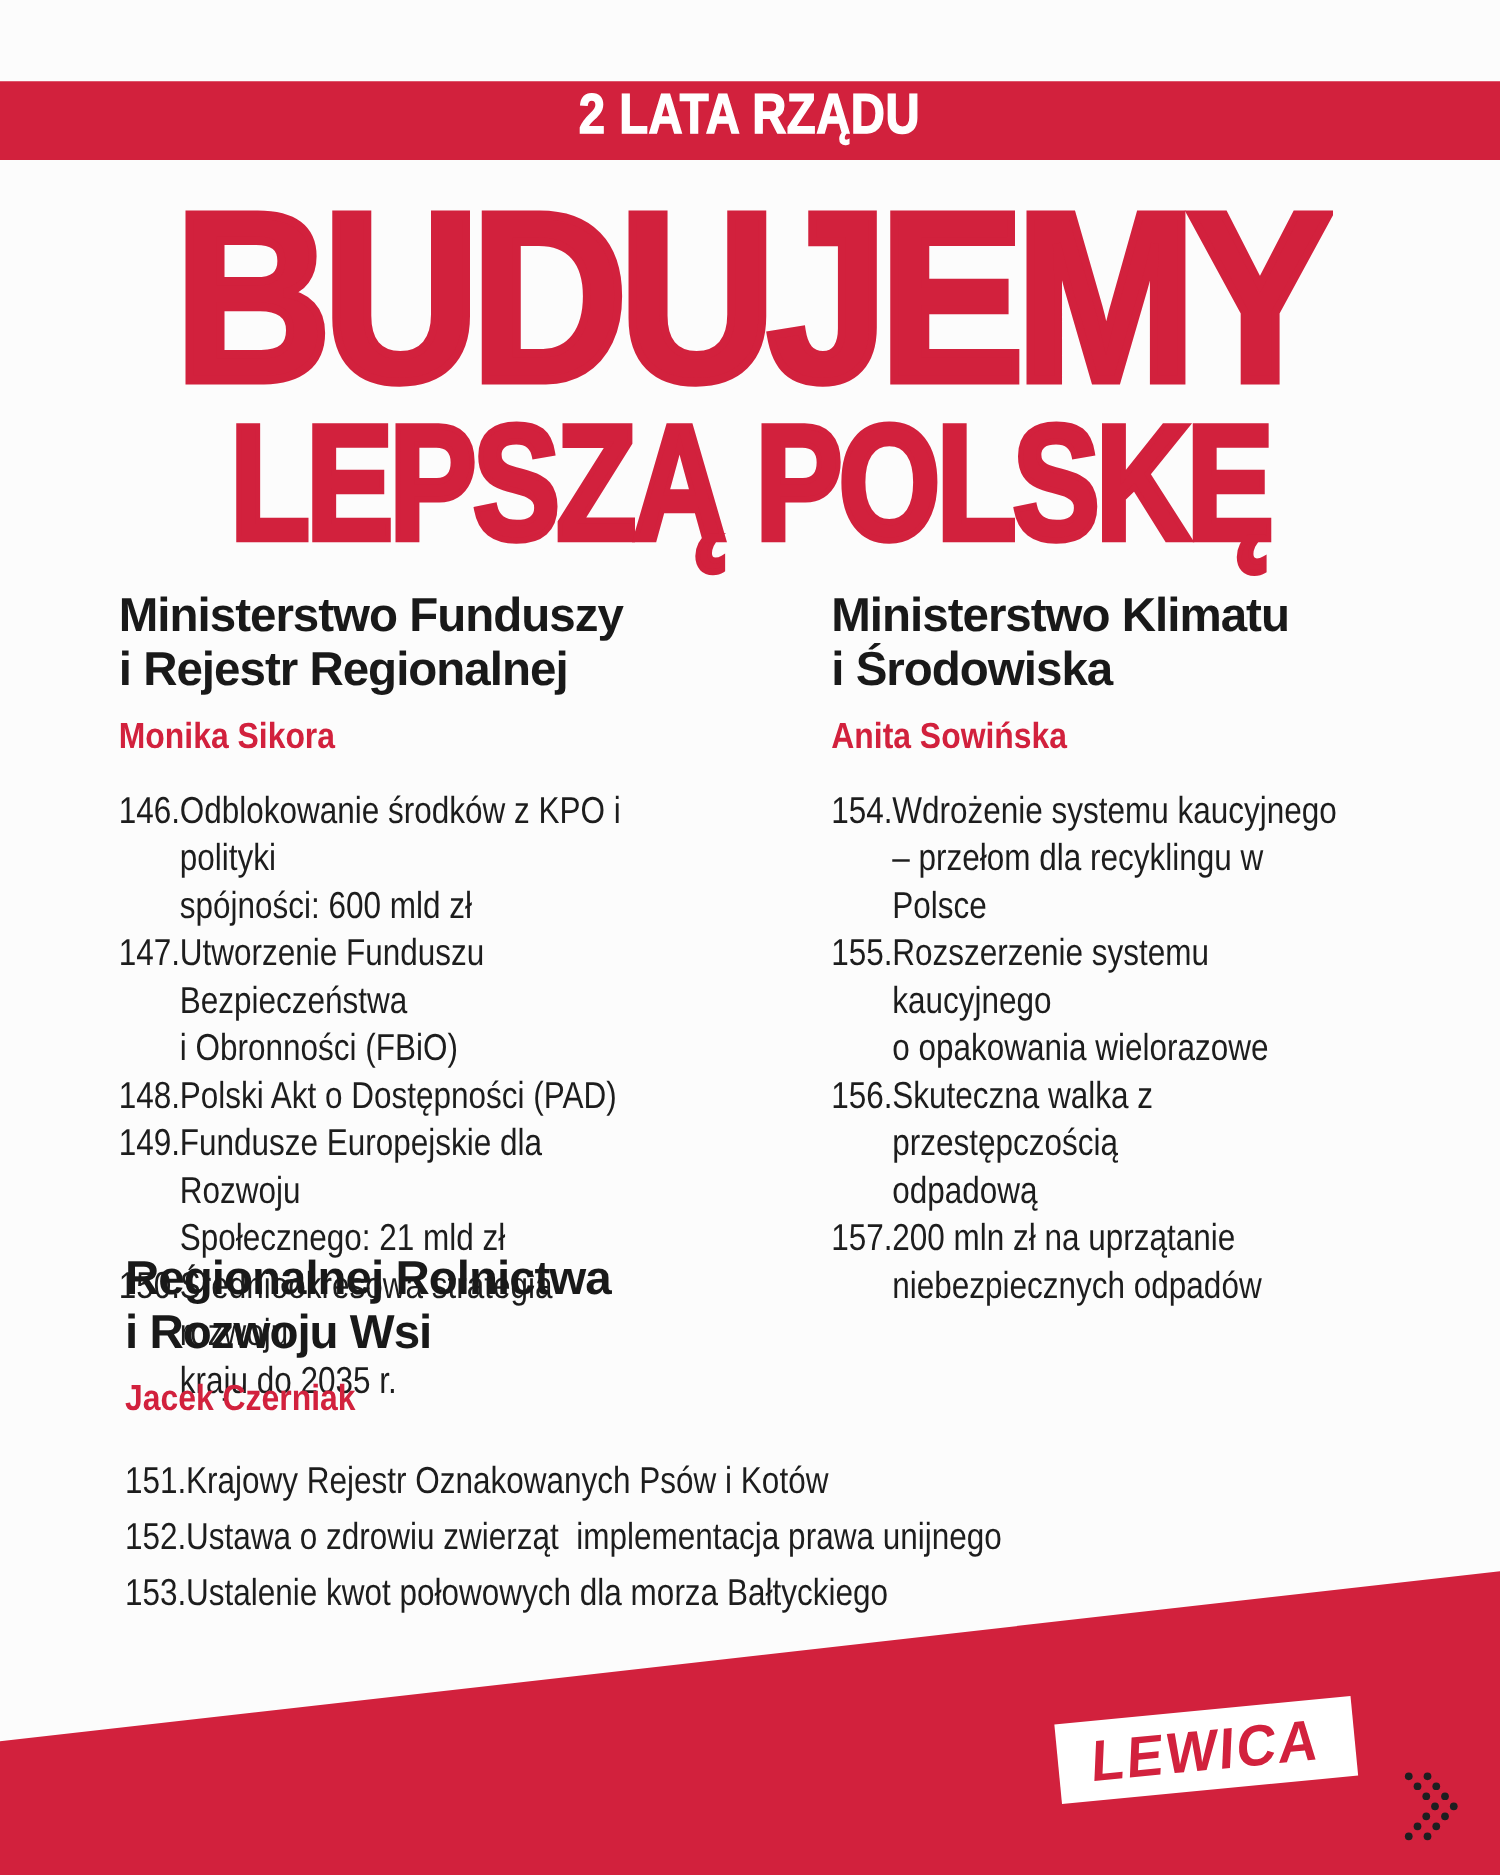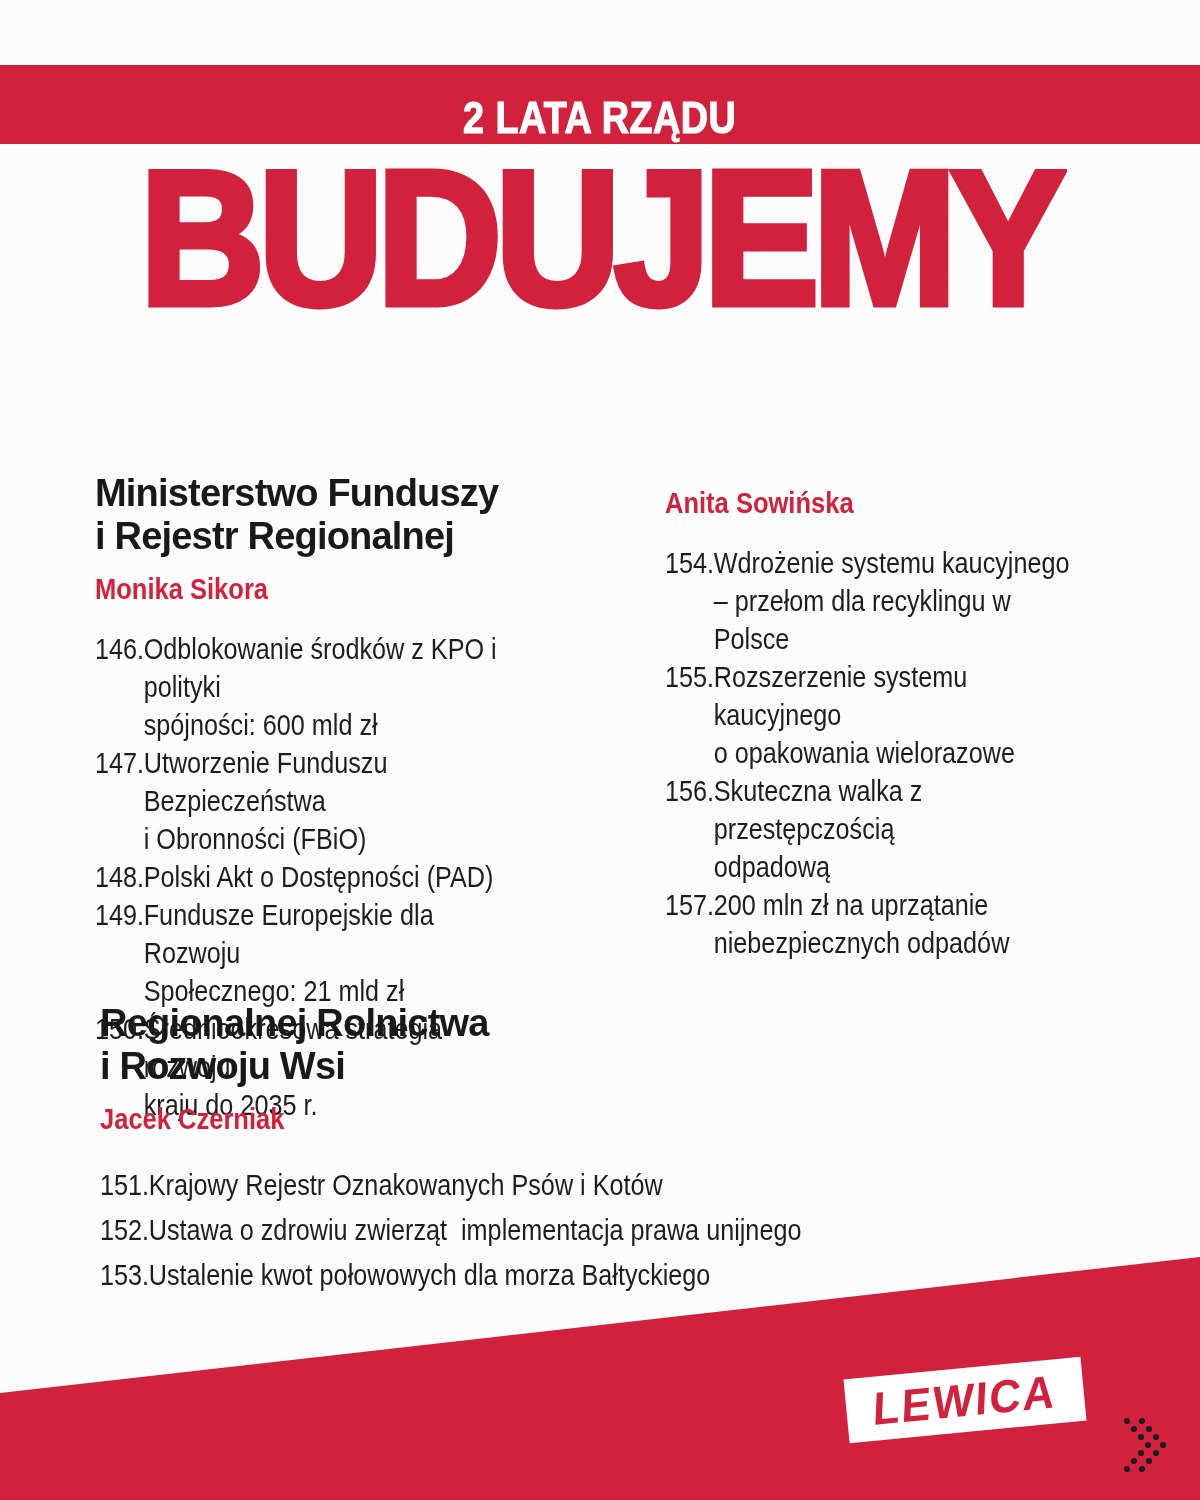--- a/index.html
+++ b/index.html
@@ -13,23 +13,23 @@
     position:relative;
     width:1200px;height:1500px;
     margin:0 auto;
     background:#fcfcfc;
     overflow:hidden;
     font-family:"Liberation Sans",sans-serif;
   }
 
   
   .ribbon{
-    position:absolute;top:65px;left:0;width:1200px;height:79px;
+    position:absolute;top:65px;left:0;width:1200px;height:63px;
     background:var(--red);
-    display:flex;align-items:flex-end;justify-content:center;
+    display:flex;align-items:flex-start;justify-content:center;
   }
   .ribbon .txt{
     color:#ffffff;font-weight:bold;font-size:45px;letter-spacing:0.5px;
     display:inline-block;transform:scaleX(0.84);
     -webkit-text-stroke:1.2px #ffffff;
     white-space:nowrap;
   }
 
   
   .title{
@@ -100,20 +100,23 @@
 
 <div class="page">
 
   <div class="ribbon">
     <span class="txt">2 LATA RZĄDU</span>
   </div>
 
   <h1 class="title title1">
     <span class="stretch">BUDUJEMY</span>
   </h1>
+  <h1 class="title title2">
+    <span class="stretch">LEPSZĄ POLSKĘ</span>
+  </h1>
 
   <section class="sec sec-funduszy">
     <h2>Ministerstwo Funduszy
 i Rejestr Regionalnej</h2>
     <div class="minister">Monika Sikora</div>
     <ol class="items">
       <li>
         <span class="num">146.</span>
         <span class="txt">Odblokowanie środków z KPO i polityki
 spójności: 600 mld zł</span>
@@ -134,20 +137,22 @@
       </li>
       <li>
         <span class="num">150.</span>
         <span class="txt">Średniookresowa strategia rozwoju
 kraju do 2035 r.</span>
       </li>
     </ol>
   </section>
 
   <section class="sec sec-klimat">
+    <h2>Ministerstwo Klimatu
+i Środowiska</h2>
     <div class="minister">Anita Sowińska</div>
     <ol class="items">
       <li>
         <span class="num">154.</span>
         <span class="txt">Wdrożenie systemu kaucyjnego
 – przełom dla recyklingu w Polsce</span>
       </li>
       <li>
         <span class="num">155.</span>
         <span class="txt">Rozszerzenie systemu kaucyjnego

